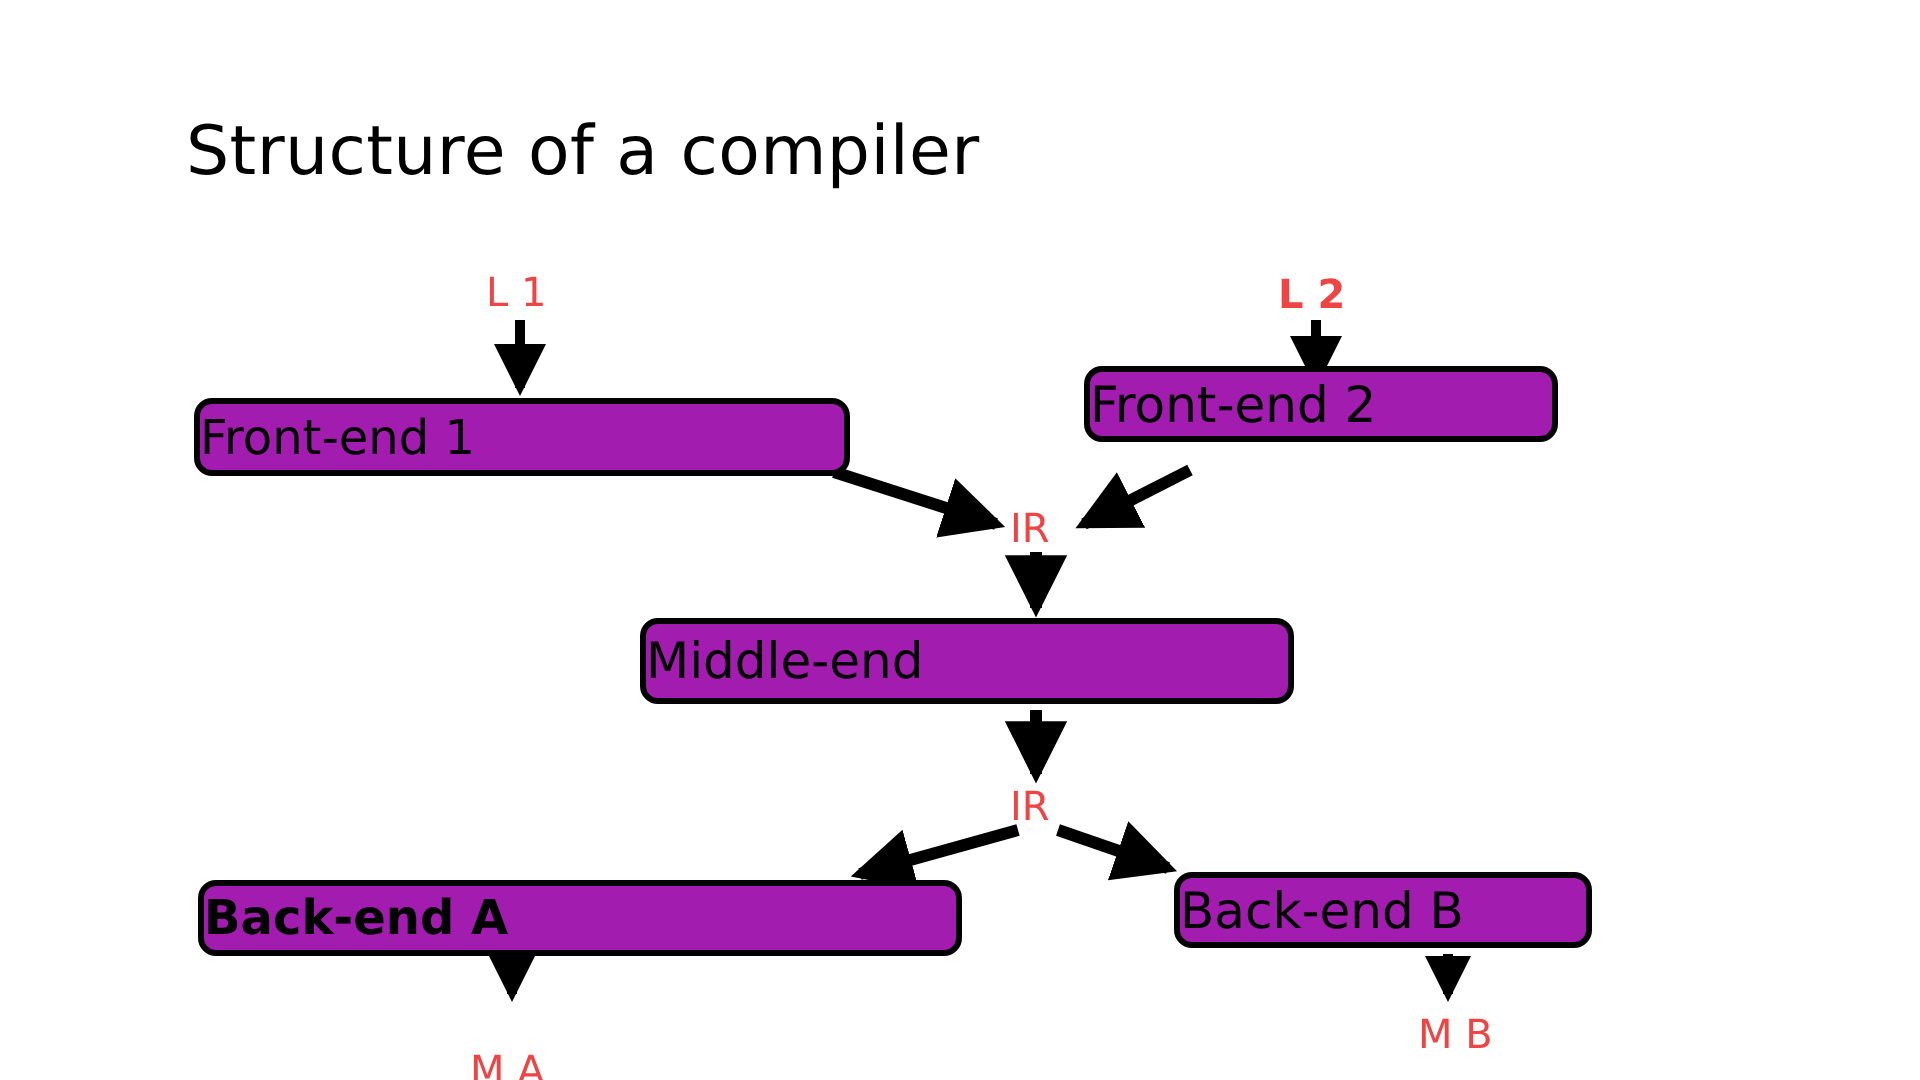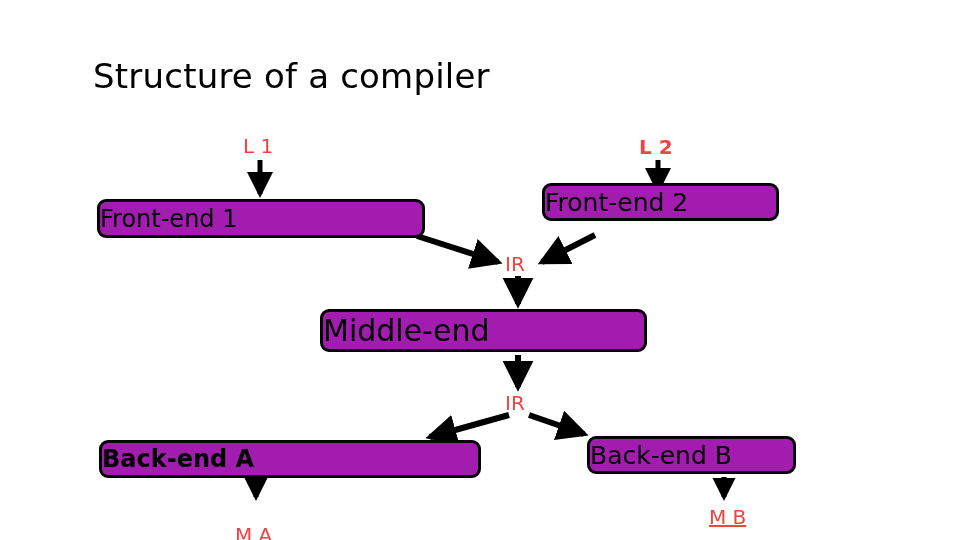--- a/index.html
+++ b/index.html
@@ -42,38 +42,38 @@
     display: flex;
     align-items: center;
     justify-content: flex-start;
     font-size: 24px;
     color: #000000;
     white-space: nowrap;
     z-index: 3;
   }
   .node-frontend1 { left: 76px;  top: 199px; width: 328px; height: 39px; }
   .node-frontend2 { left: 521px; top: 183px; width: 237px; height: 38px; font-size: 25px; }
-  .node-middleend { left: 299px; top: 309px; width: 327px; height: 43px; font-size: 30px; }
+  .node-middleend { left: 299px; top: 309px; width: 327px; height: 43px; font-size: 25px; }
   .node-backenda  { left: 78px;  top: 440px; width: 382px; height: 38px; font-weight: bold; }
   .node-backendb  { left: 566px; top: 436px; width: 209px; height: 38px; font-size: 25px; }
 
   .edge-label {
     position: absolute;
     font-size: 20px;
     color: #ef4444;
     white-space: nowrap;
     z-index: 4;
     background: transparent;
   }
   .lbl-l1 { left: 222px; top: 134px; }
   .lbl-l2 { left: 618px; top: 135px; font-weight: bold; }
   .lbl-ir-top { left: 484px; top: 252px; }
   .lbl-ir-bottom { left: 484px; top: 391px; }
   .lbl-ma { left: 214px; top: 523px; text-align: center; }
-  .lbl-mb { left: 688px; top: 505px; text-decoration: underline; }
+  .lbl-mb { left: 688px; top: 505px; }
 
   svg.arrows {
     position: absolute;
     left: 0; top: 0;
     width: 960px;
     height: 540px;
     z-index: 2;
     pointer-events: none;
   }
 </style>

